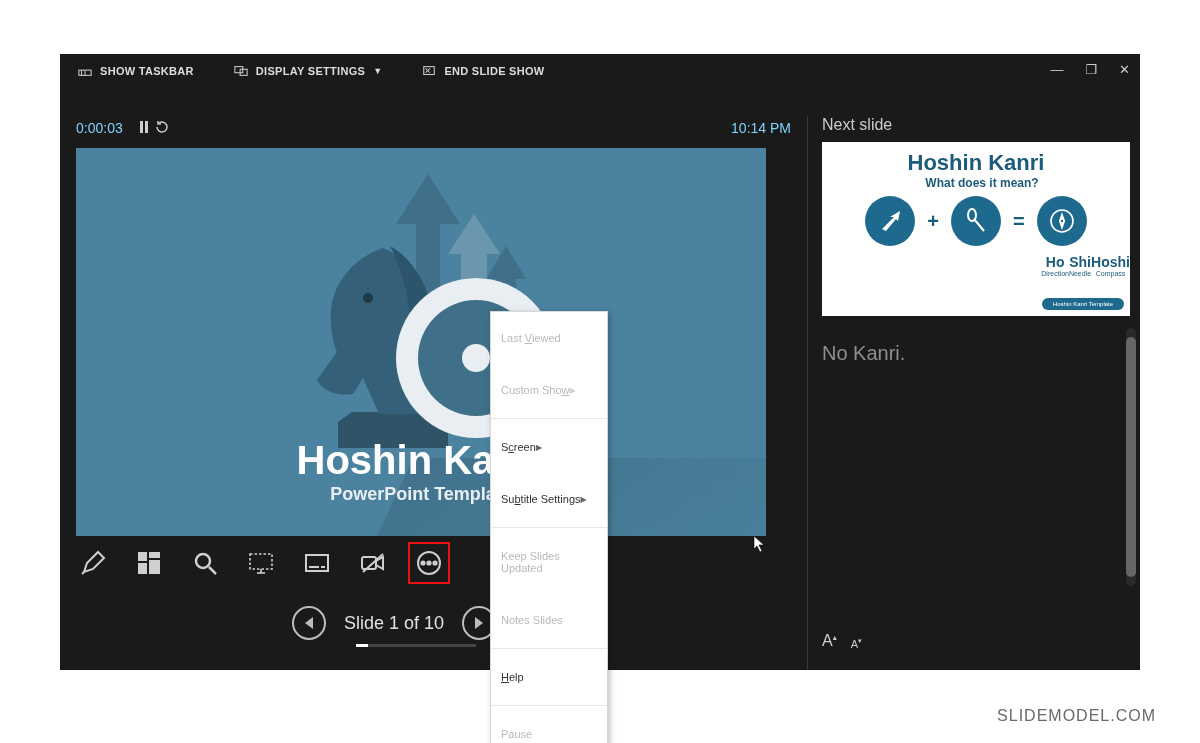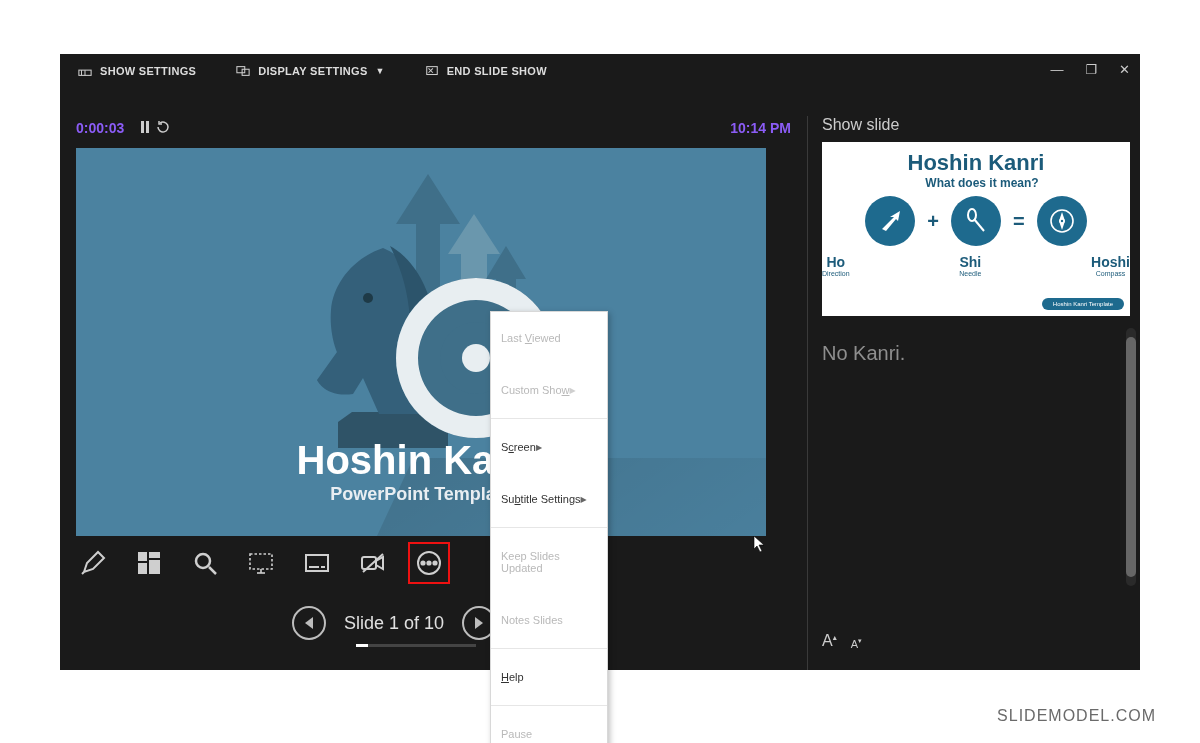--- a/index.html
+++ b/index.html
@@ -61,24 +61,23 @@
   .rightcol {
     width: 332px;
     position: relative;
     padding: 0 12px 0 14px;
   }
   
   .timerrow {
     display: flex;
     align-items: center;
     font-size: 14px;
-    color: #8b5cf6;
+    color: #7dd3fc;
     height: 24px;
     margin-bottom: 8px;
-    font-weight: bold;
   }
   .timerrow .timer { margin-right: 10px; }
   .timerrow .pause, .timerrow .reset { margin-left: 6px; cursor: pointer; color: #ccc; }
   .timerrow .clock { margin-left: auto; }
   
   .curslide {
     width: 690px;
     height: 388px;
     background: #4b82a0;
     position: relative;
@@ -218,21 +217,21 @@
     position:absolute; top:54px; left:0; right:0;
     display:flex; justify-content:center; align-items:center; gap:12px;
   }
   .nextslide .circ {
     width:50px; height:50px; border-radius:50%; background:#1e6a8e;
     display:flex; align-items:center; justify-content:center; color:#fff;
   }
   .nextslide .op { font-size:20px; font-weight:700; color:#1c5b7a; }
   .nextslide .labels {
     position:absolute; top:112px; left:0; right:0;
-    display:flex; justify-content:space-between; gap:38px;
+    display:flex; justify-content:flex-end; 
   }
   .nextslide .lab { text-align:center; }
   .nextslide .lab .b { font-size:14px; font-weight:700; color:#1c5b7a; }
   .nextslide .lab .s { font-size:7px; color:#1c5b7a; }
   .nextslide .badge {
     position:absolute; bottom:6px; right:6px; width:82px; height:12px;
     border-radius:6px; background:#1e6a8e;
     display:flex; align-items:center; justify-content:center;
     color:#fff; font-size:6px;
   }
@@ -276,21 +275,21 @@
 
   <div class="topbar">
     <div class="item">
       <span class="ico">
         <svg viewBox="0 0 16 16" fill="none" stroke="#ccc" stroke-width="1.2">
           <rect x="1" y="7" width="14" height="6"></rect>
             <line x1="4" y1="7" x2="4" y2="13"></line>
             <line x1="8" y1="7" x2="8" y2="13"></line>
         </svg>
       </span>
-      <span>SHOW SETTINGS</span>
+      <span>SHOW TASKBAR</span>
     </div>
     <div class="item">
       <span class="ico">
         <svg viewBox="0 0 16 16" fill="none" stroke="#ccc" stroke-width="1.2">
           <rect x="1" y="3" width="9" height="7"></rect>
             <rect x="7" y="6" width="8" height="7"></rect>
         </svg>
       </span>
       <span>DISPLAY SETTINGS</span>
       <span style="font-size:9px;">▼</span>
@@ -464,21 +463,21 @@
         </div>
       </div>
       <div class="progress">
           <div class="fill"></div>
         </div>
     </div>
 
     <div class="divider"></div>
 
     <div class="rightcol">
-      <div class="nextlabel">Show slide</div>
+      <div class="nextlabel">Next slide</div>
       <div class="nextslide">
         <div class="t1">Hoshin Kanri</div>
         <div class="t2">What does it mean?</div>
         <div class="row">
           <div class="circ">
             <svg width="28" height="28" viewBox="0 0 28 28" fill="#fff">
                 <path d="M6 22 L18 10 L14 10 L24 4 L22 14 L20 12 L10 24 Z"></path>
               </svg>
           </div>
           <div class="op">+</div>

